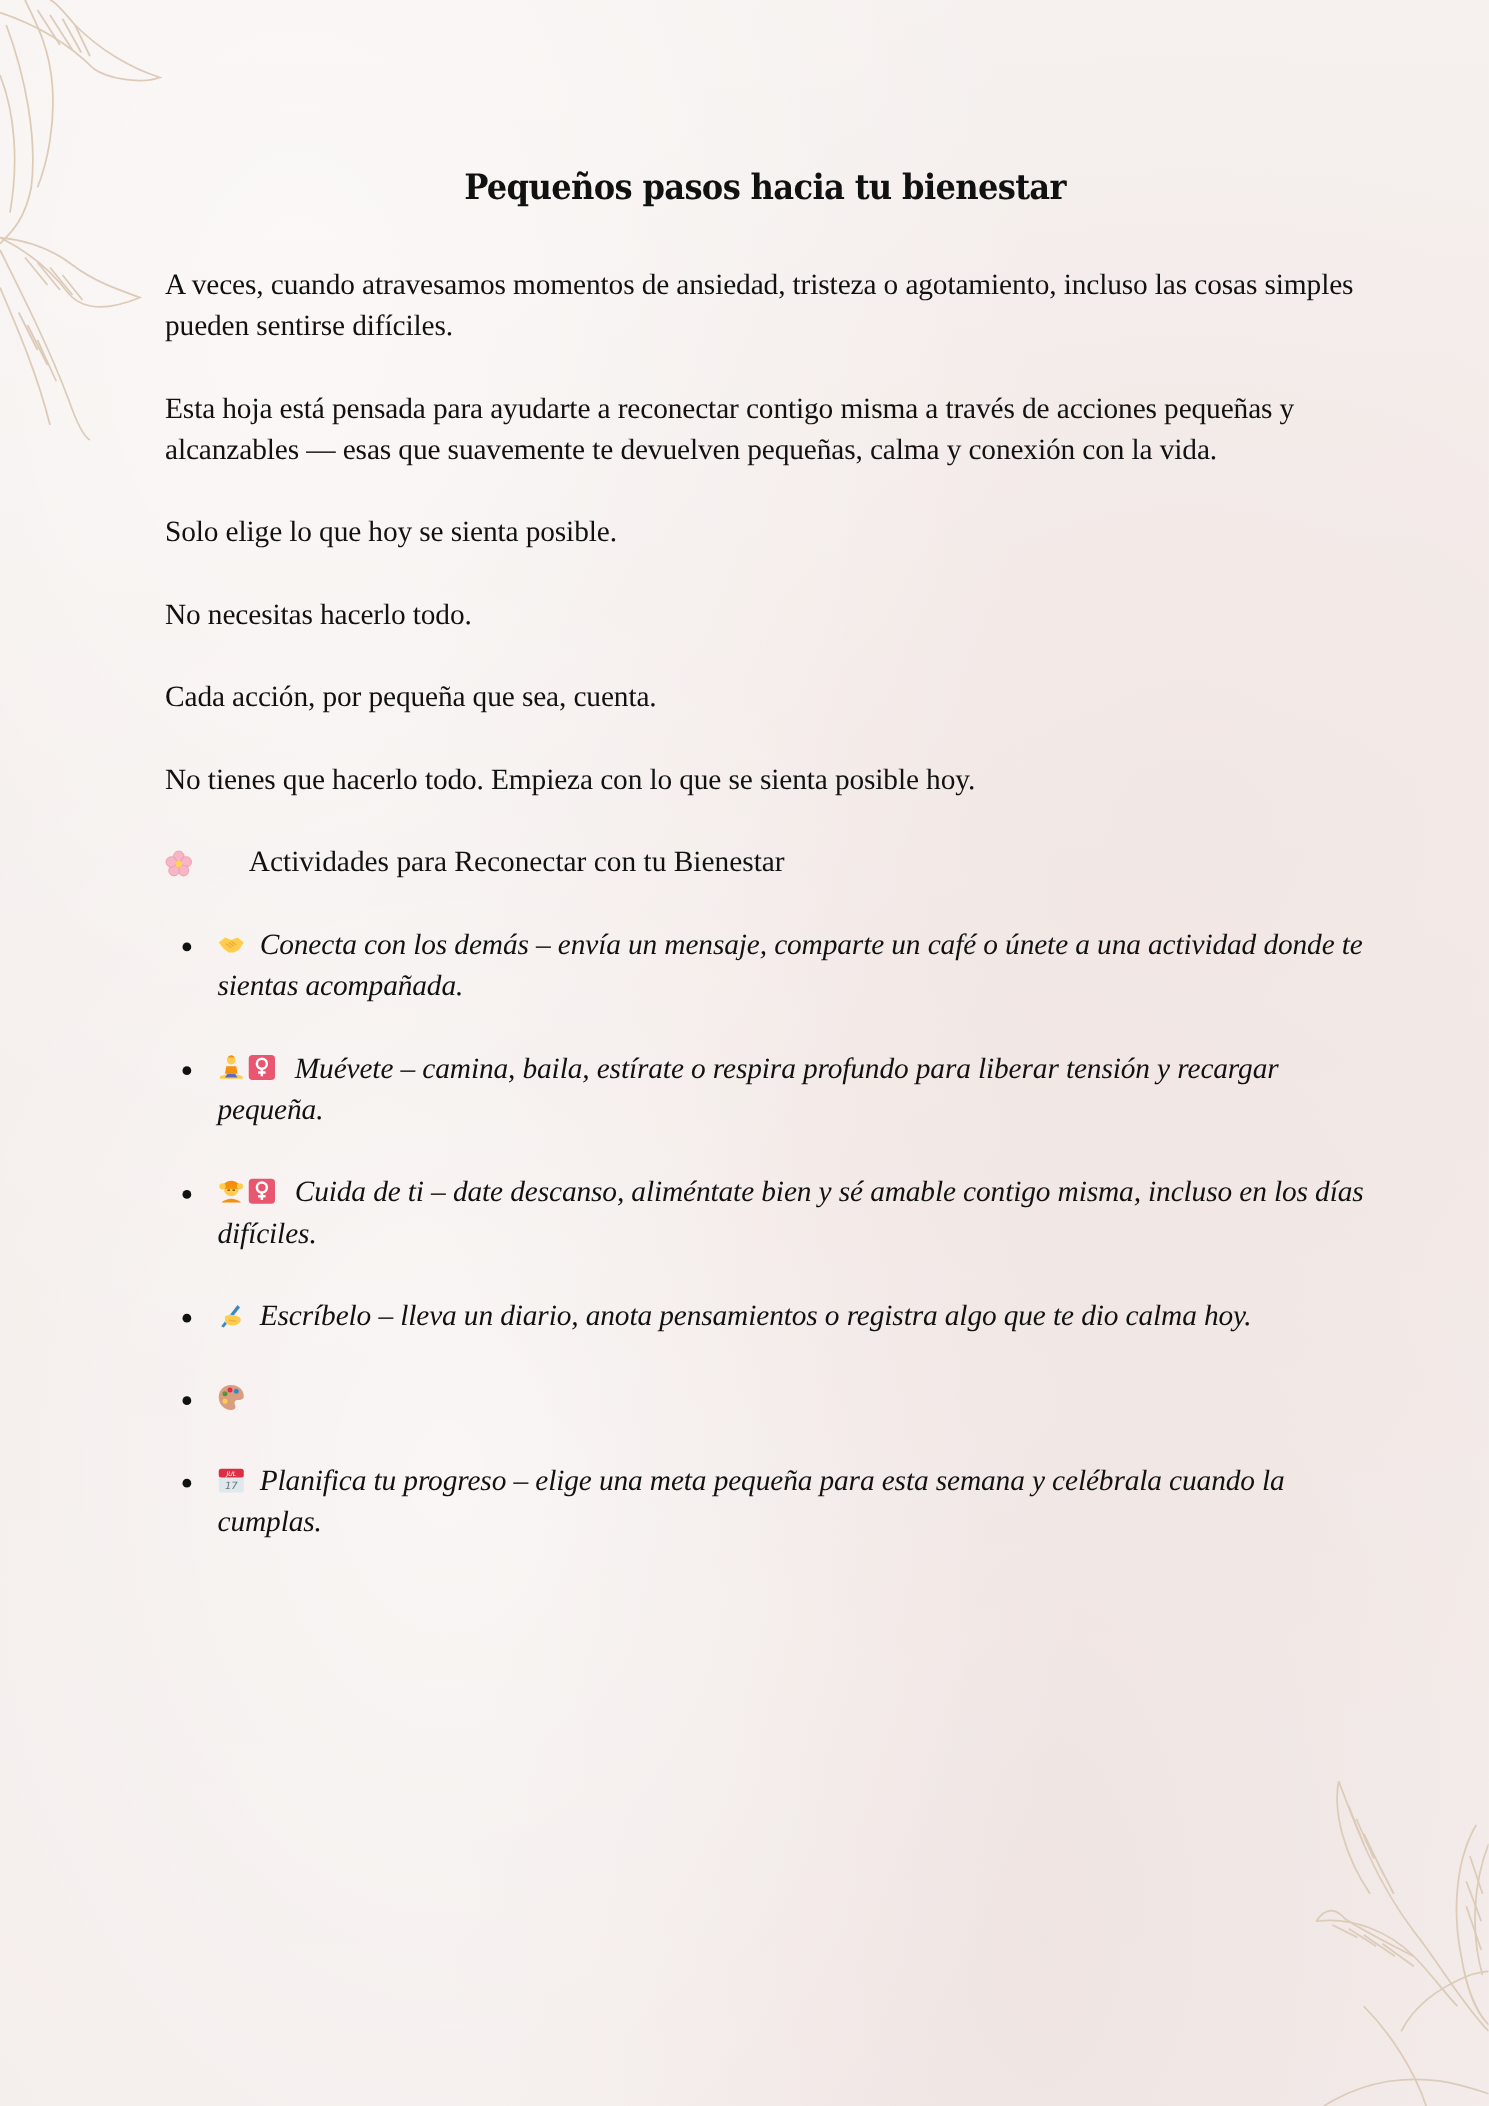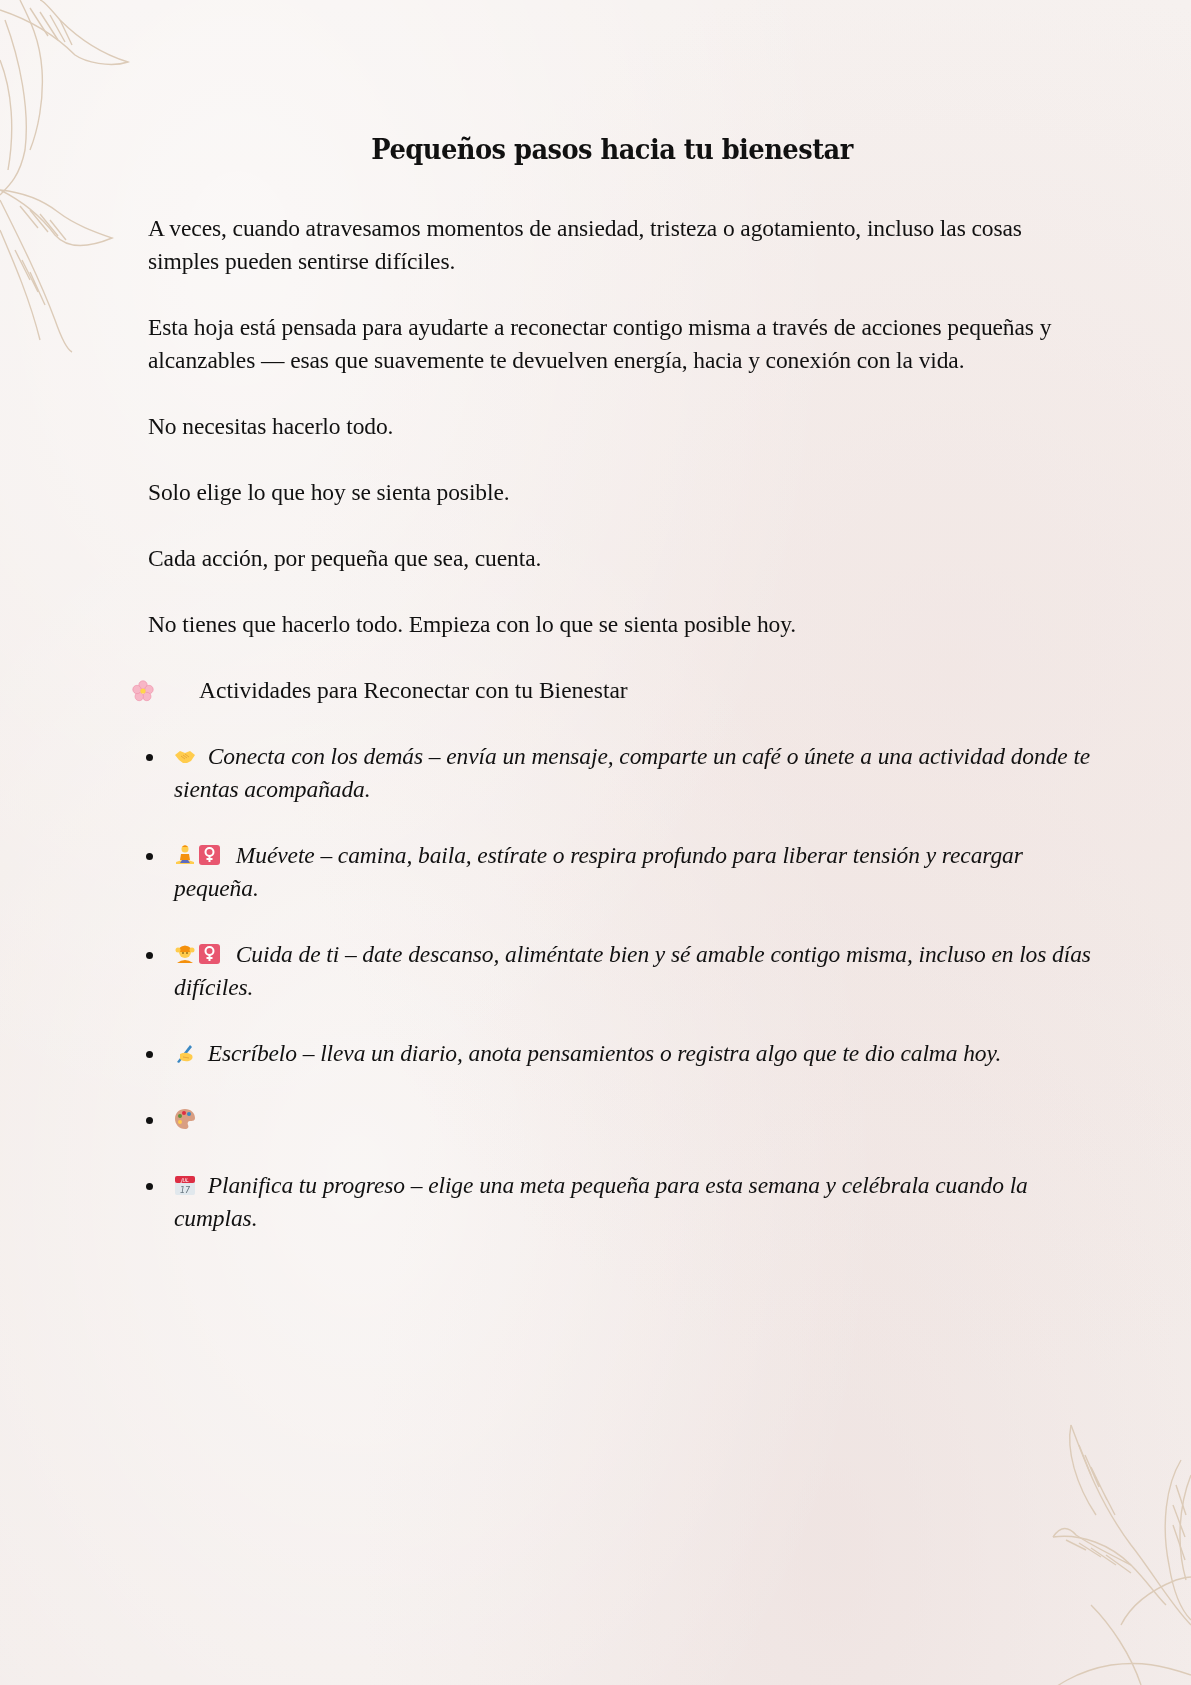--- a/index.html
+++ b/index.html
@@ -41,21 +41,21 @@
       font-size: 28px;
       letter-spacing: -0.6px;
       margin: 0 0 40px 0;
       line-height: 44px;
       transform: scaleX(0.92);
     }
     .para {
       font-family: "Liberation Serif", "DejaVu Serif", serif;
       font-size: 23.5px;
       line-height: 33px;
-      margin: 0 0 33px 16px;
+      margin: 0 0 33px 0;
       letter-spacing: -0.1px;
     }
     .section-heading {
       font-family: "Liberation Serif", "DejaVu Serif", serif;
       font-size: 23.5px;
       line-height: 33px;
       margin: 0 0 33px 0;
       display: flex;
       align-items: center;
       gap: 39px;
@@ -122,23 +122,23 @@
   <path d="M100,240 C120,260 140,290 150,320"></path>
   <path d="M88,80 L100,110 M94,90 L108,122 M100,102 L116,135 M106,115 L124,150"></path>
   <path d="M75,175 L95,185 M88,178 L110,192 M100,183 L125,200 M115,190 L140,208"></path>
   <path d="M185,120 L195,150 M182,140 L194,172 M182,160 L194,195"></path>
 </svg>
 
 <main class="page">
   <h1 class="title">Pequeños pasos hacia tu bienestar</h1>
 
   <p class="para">A veces, cuando atravesamos momentos de ansiedad, tristeza o agotamiento, incluso las cosas simples pueden sentirse difíciles.</p>
-  <p class="para">Esta hoja está pensada para ayudarte a reconectar contigo misma a través de acciones pequeñas y alcanzables — esas que suavemente te devuelven energía, hacia y conexión con la vida.</p>
+  <p class="para">Esta hoja está pensada para ayudarte a reconectar contigo misma a través de acciones pequeñas y alcanzables — esas que suavemente te devuelven pequeñas, calma y conexión con la vida.</p>
+  <p class="para">Solo elige lo que hoy se sienta posible.</p>
   <p class="para">No necesitas hacerlo todo.</p>
-  <p class="para">Solo elige lo que hoy se sienta posible.</p>
   <p class="para">Cada acción, por pequeña que sea, cuenta.</p>
   <p class="para">No tienes que hacerlo todo. Empieza con lo que se sienta posible hoy.</p>
 
   <div class="section-heading">
     <span class="emoji">
       <svg viewBox="0 0 22 22">
         <g fill="#f7b6c6" stroke="#ef8fa8" stroke-width="0.6">
           <circle cx="11" cy="5" r="4.2"></circle>
           <circle cx="17" cy="9.5" r="4.2"></circle>
           <circle cx="14.8" cy="16.5" r="4.2"></circle>

